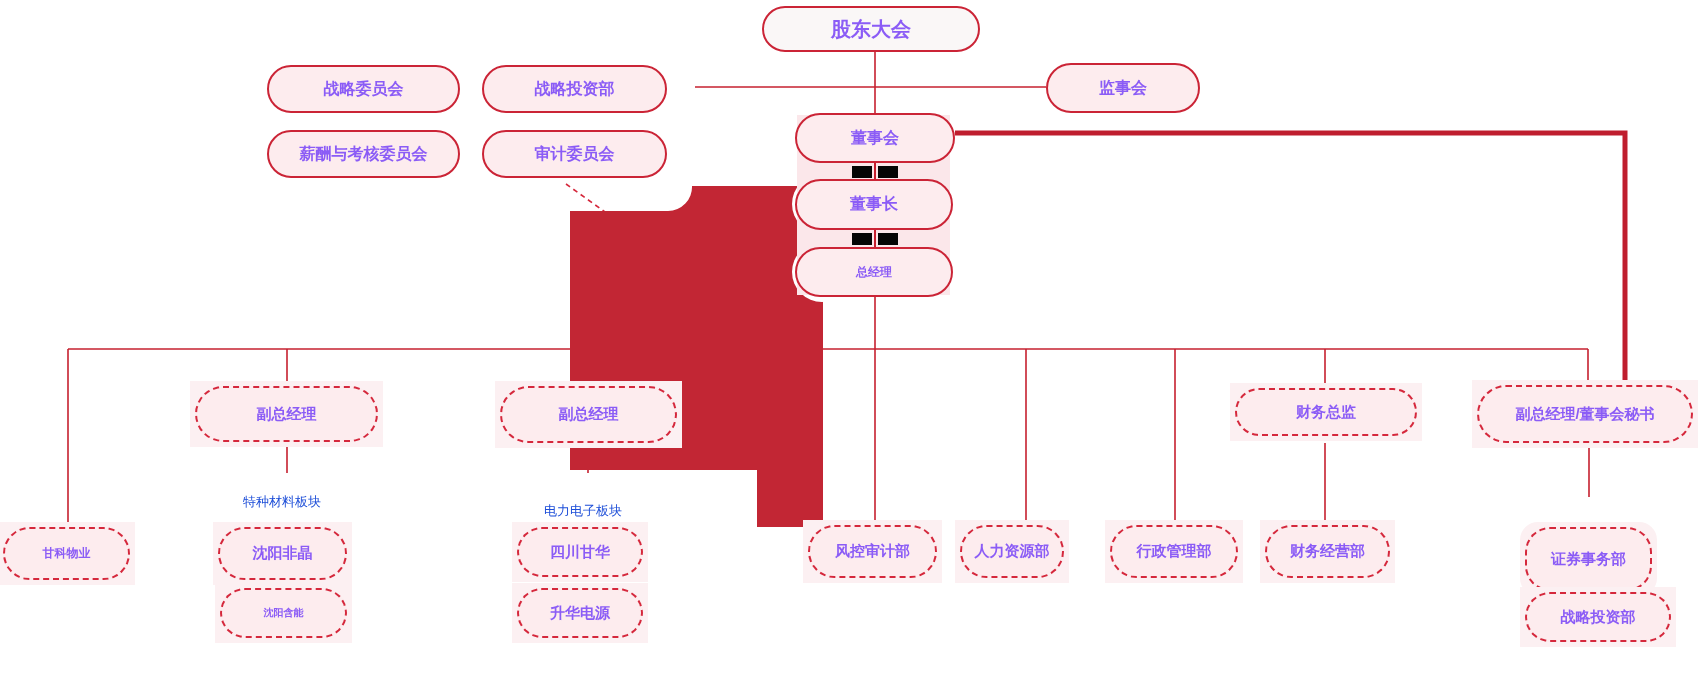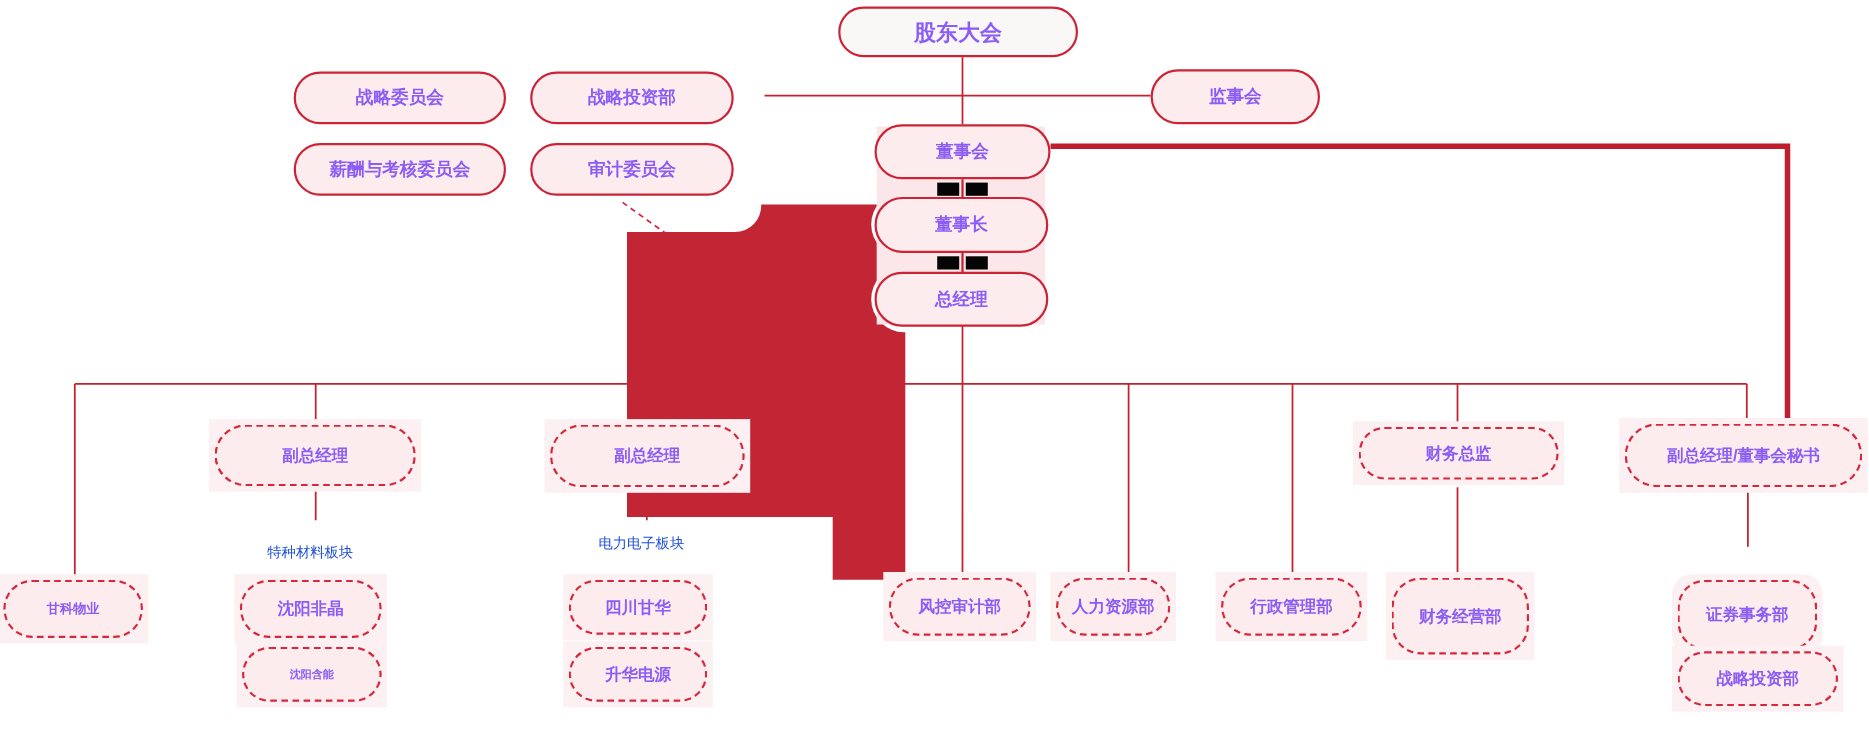--- a/index.html
+++ b/index.html
@@ -100,21 +100,21 @@
       <div class="node" style="left: 1046px; top: 63px; width: 154px; height: 50px;">
         <div class="pill" style="border-radius: 25px; font-size: 16px; background: rgb(253, 236, 238); border: 2px solid rgb(203, 36, 54);">监事会</div>
       </div>
       <div class="node" style="left: 795px; top: 113px; width: 160px; height: 50px;">
         <div class="pill" style="border-radius: 25px; font-size: 16px; background: rgb(253, 236, 238); border: 2px solid rgb(203, 36, 54);">董事会</div>
       </div>
       <div class="node" style="left: 795px; top: 179px; width: 158px; height: 51px;">
         <div class="pill" style="border-radius: 25.5px; font-size: 16px; background: rgb(253, 236, 238); border: 2px solid rgb(203, 36, 54);">董事长</div>
       </div>
       <div class="node" style="left: 795px; top: 247px; width: 158px; height: 50px;">
-        <div class="pill" style="border-radius: 25px; font-size: 16px; background: rgb(253, 236, 238); border: 2px solid rgb(203, 36, 54);">总经理</div>
+        <div class="pill" style="border-radius: 25px; font-size: 12px; background: rgb(253, 236, 238); border: 2px solid rgb(203, 36, 54);">总经理</div>
       </div>
       <div class="node patch" style="left: 190px; top: 381px; width: 193px; height: 66px; background: rgb(252, 240, 242);">
         <div class="pill" style="border-radius: 28px; font-size: 15px; background: rgb(253, 236, 238); border: 2px dashed rgb(213, 40, 60);">副总经理</div>
       </div>
       <div class="node patch" style="left: 495px; top: 381px; width: 187px; height: 67px; background: rgb(252, 240, 242);">
         <div class="pill" style="border-radius: 28.5px; font-size: 15px; background: rgb(253, 236, 238); border: 2px dashed rgb(213, 40, 60);">副总经理</div>
       </div>
       <div class="node patch" style="left: 1230px; top: 383px; width: 192px; height: 58px; background: rgb(252, 240, 242);">
         <div class="pill" style="border-radius: 27.5px; font-size: 15px; background: rgb(253, 236, 238); border: 2px dashed rgb(213, 40, 60);">财务总监</div>
       </div>
@@ -138,25 +138,25 @@
       </div>
       <div class="node patch" style="left: 803px; top: 520px; width: 139px; height: 63px; background: rgb(252, 240, 242);">
         <div class="pill" style="border-radius: 26.5px; font-size: 15px; background: rgb(253, 236, 238); border: 2px dashed rgb(213, 40, 60);">风控审计部</div>
       </div>
       <div class="node patch" style="left: 955px; top: 520px; width: 114px; height: 63px; background: rgb(252, 240, 242);">
         <div class="pill" style="border-radius: 26.5px; font-size: 15px; background: rgb(253, 236, 238); border: 2px dashed rgb(213, 40, 60);">人力资源部</div>
       </div>
       <div class="node patch" style="left: 1105px; top: 520px; width: 138px; height: 63px; background: rgb(252, 240, 242); align-items: flex-end;">
         <div class="pill" style="border-radius: 26.5px; font-size: 15px; background: rgb(253, 236, 238); border: 2px dashed rgb(213, 40, 60);">行政管理部</div>
       </div>
-      <div class="node patch" style="left: 1260px; top: 520px; width: 135px; height: 80px; background: rgb(252, 240, 242);">
+      <div class="node patch" style="left: 1260px; top: 520px; width: 135px; height: 63px; background: rgb(252, 240, 242);">
         <div class="pill" style="border-radius: 26.5px; font-size: 15px; background: rgb(253, 236, 238); border: 2px dashed rgb(213, 40, 60);">财务经营部</div>
       </div>
       <div class="node patch" style="left: 1520px; top: 522px; width: 137px; height: 74px; background: rgb(252, 240, 242); border-radius: 18px;">
         <div class="pill" style="border-radius: 25px; font-size: 15px; background: rgb(253, 236, 238); border: 2px dashed rgb(213, 40, 60);">证券事务部</div>
       </div>
       <div class="node patch" style="left: 1520px; top: 587px; width: 156px; height: 60px; background: rgb(252, 240, 242);">
         <div class="pill" style="border-radius: 25px; font-size: 15px; background: rgb(253, 236, 238); border: 2px dashed rgb(213, 40, 60);">战略投资部</div>
       </div>
       <div class="group-label" style="left: 282px; top: 493px;">特种材料板块</div>
-      <div class="group-label" style="left: 583px; top: 485px;">电力电子板块</div>
+      <div class="group-label" style="left: 583px; top: 502px;">电力电子板块</div>
     </div>
 </div>
 
 </body></html>

